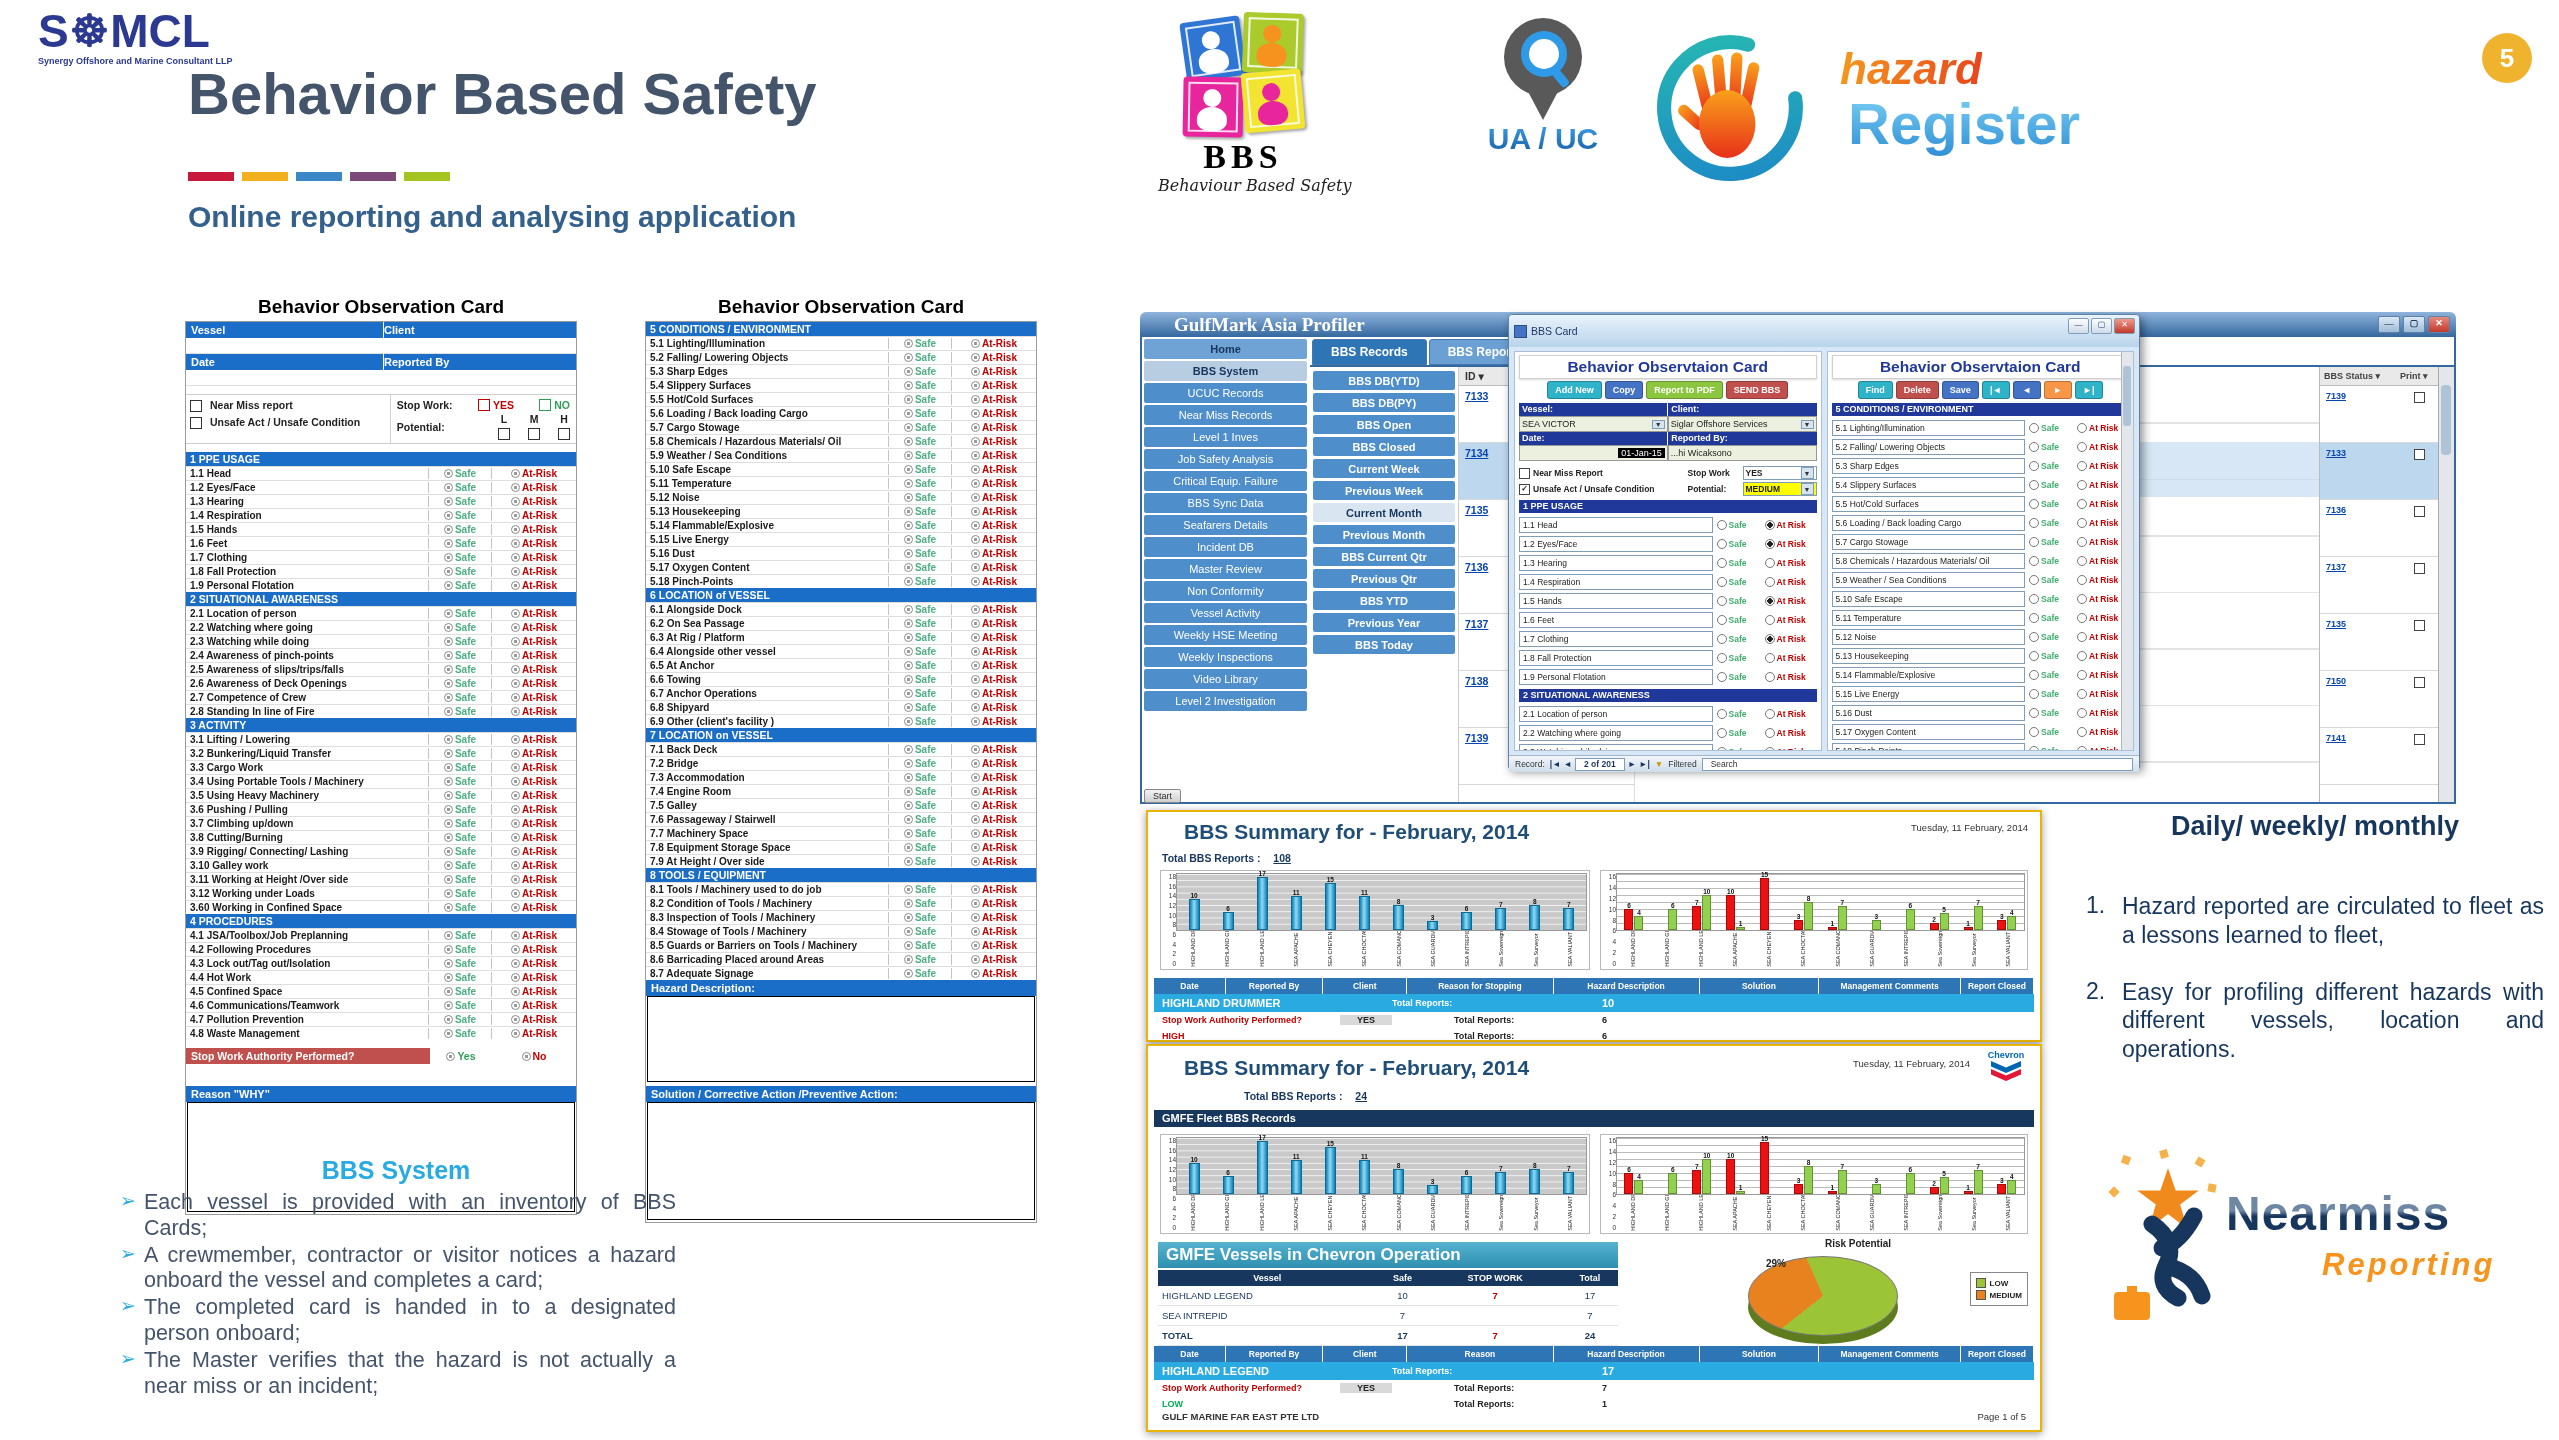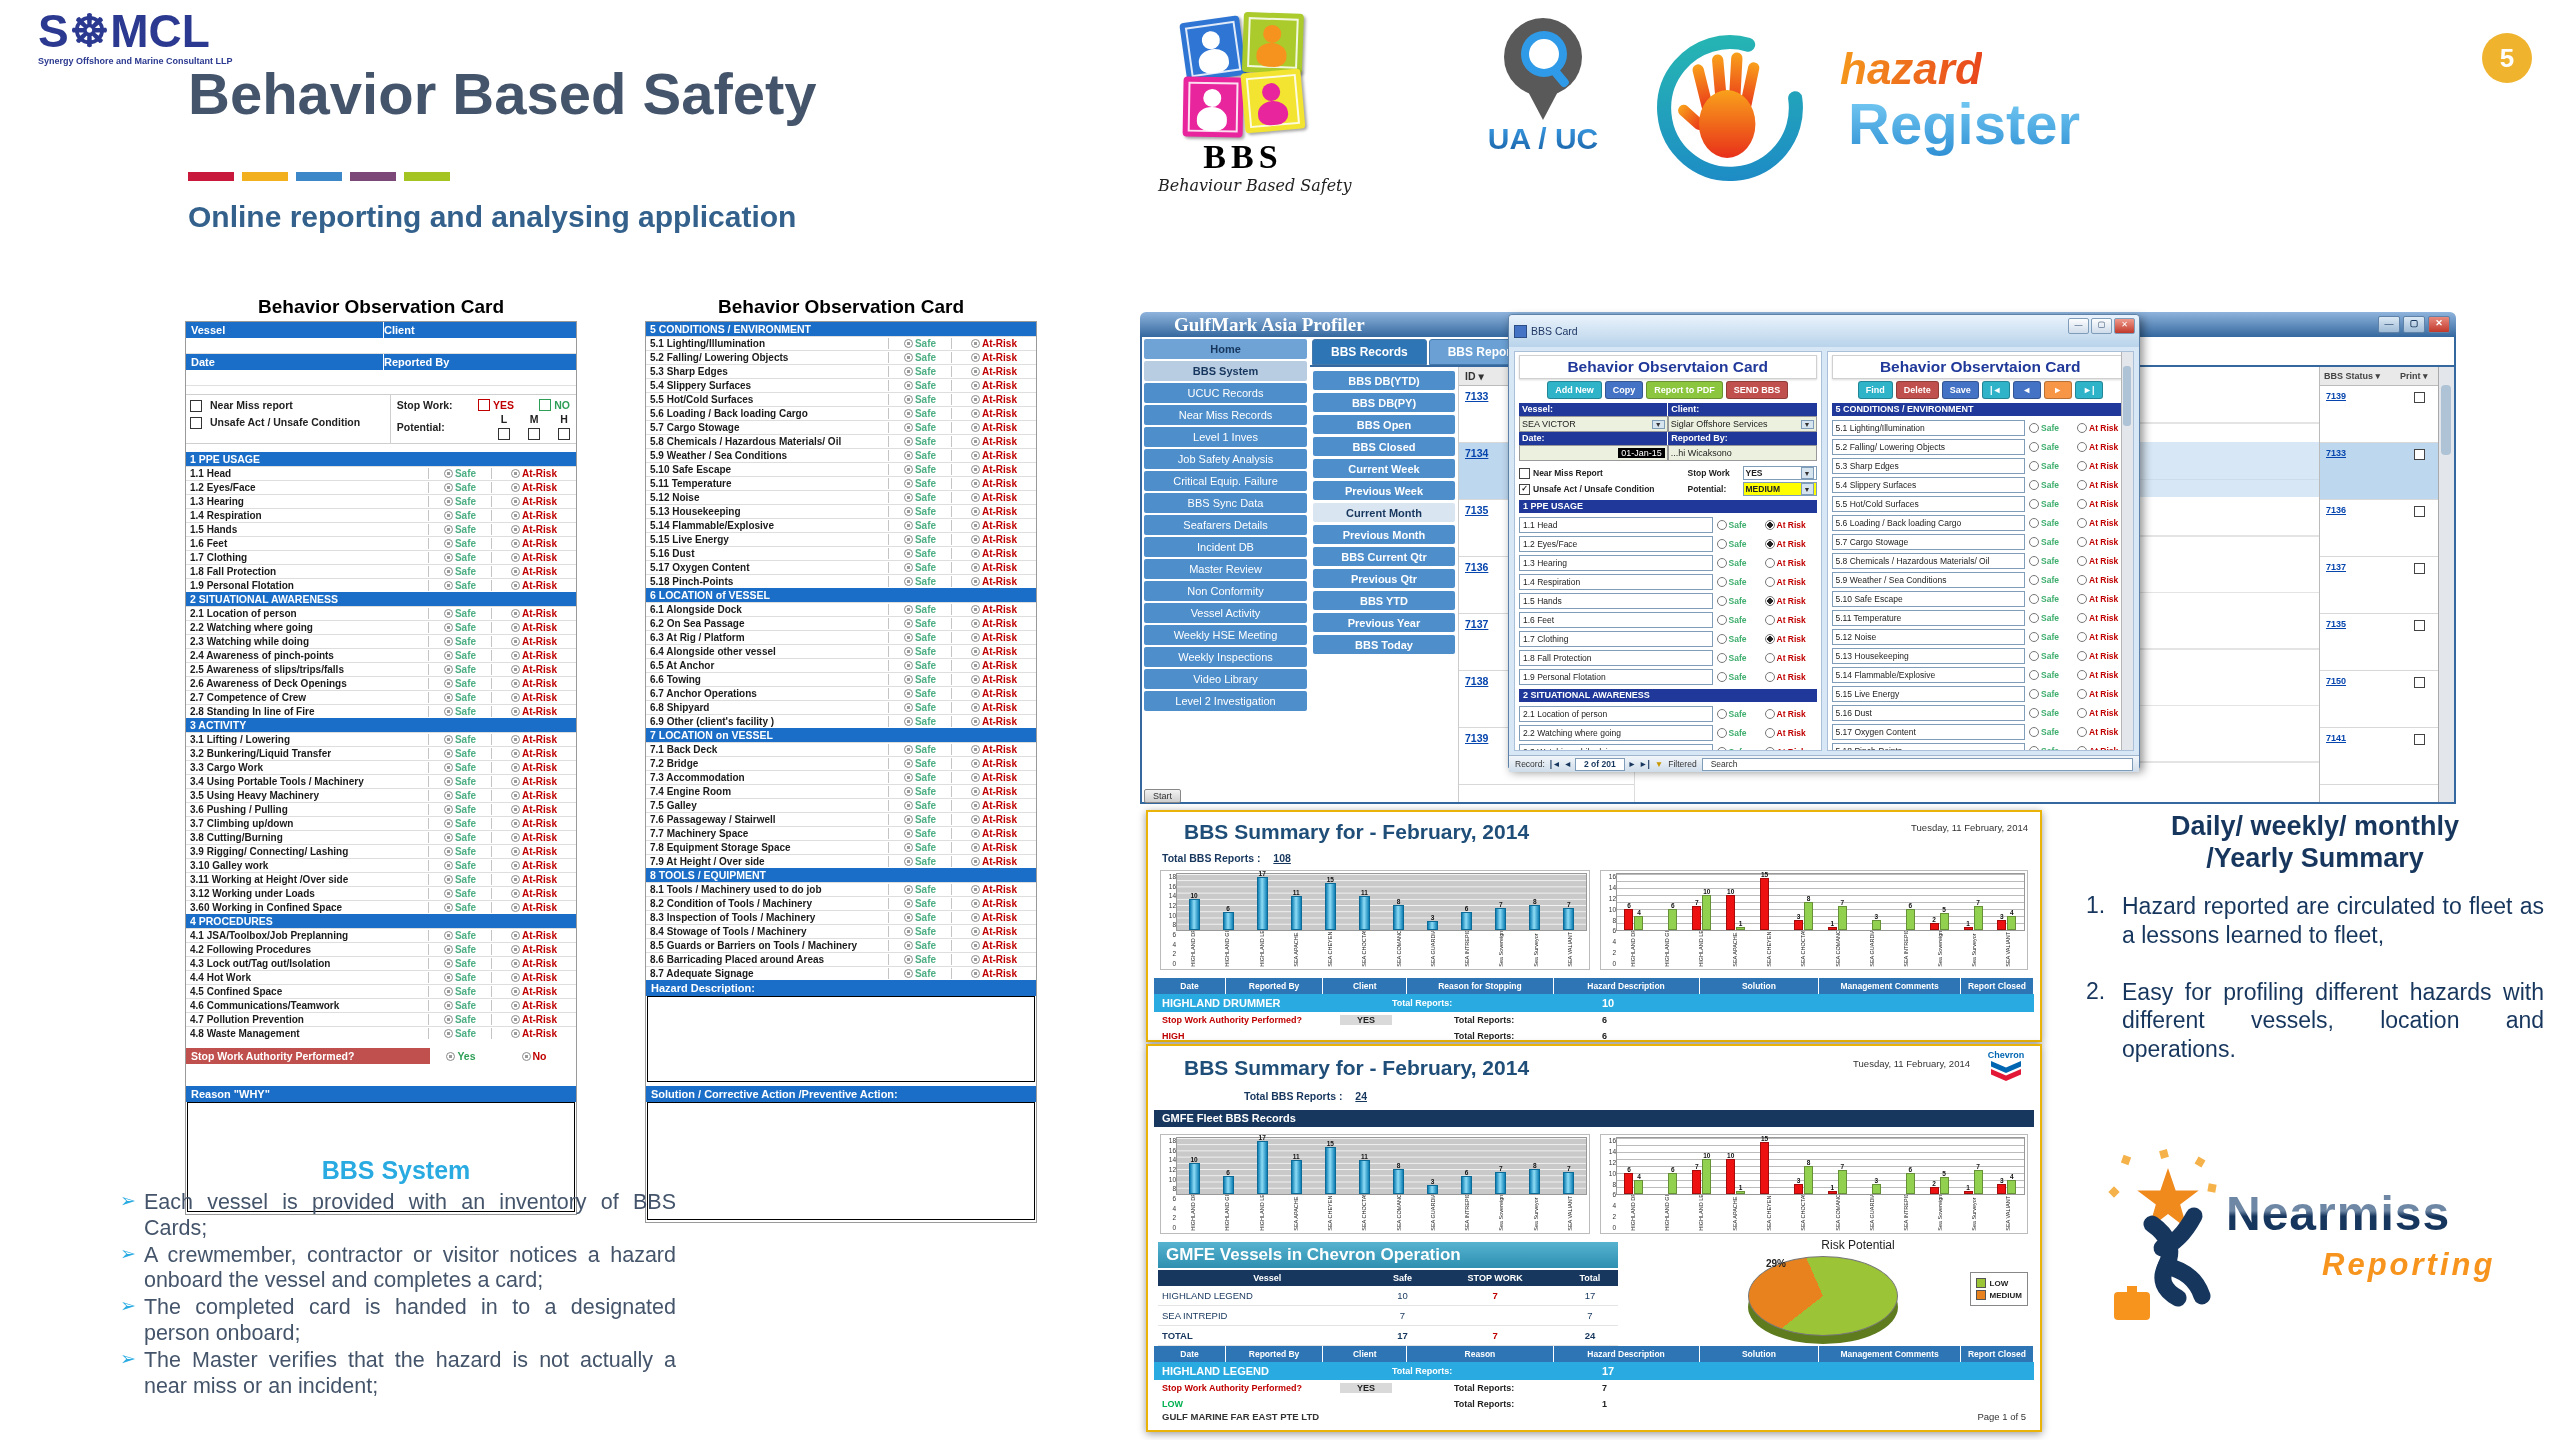--- a/index.html
+++ b/index.html
@@ -208,21 +208,21 @@
   .gmfeband{background:#17375E;color:#fff;font-weight:bold;font-size:11px;height:17px;line-height:17px;padding-left:8px;}
   .chevops{position:absolute;left:10px;top:196px;width:460px;}
   .chevops-title{background:linear-gradient(#56B3D0,#2E8FB0);color:#fff;font-weight:bold;font-size:17px;padding:3px 8px;}
   .cot{width:100%;border-collapse:collapse;font-size:9.5px;margin-top:2px;}
   .cot th{background:#17375E;color:#fff;padding:3px 2px;font-size:9px;}
   .cot td{padding:4px 2px;text-align:center;color:#17365D;border-bottom:1px solid #e4e4e4;}
   .cot td:first-child{text-align:left;padding-left:4px;}
   .cot .swv{color:#C00000;font-weight:bold;}
   .cot tr.total td{font-weight:bold;}
   .piewrap{position:absolute;left:540px;top:192px;width:340px;height:110px;}
-  .pietitle{text-align:center;font-size:12px;font-weight:normal;color:#222;}
+  .pietitle{text-align:center;font-size:10px;font-weight:bold;color:#222;}
   .pie3d{position:absolute;left:60px;top:18px;width:150px;height:88px;}
   .pieside{position:absolute;left:0;top:14px;width:150px;height:74px;border-radius:50%;background:#5E7C1E;}
   .pietop{position:absolute;left:0;top:0;width:150px;height:80px;border-radius:50%;border:1px solid #777;box-sizing:border-box;}
   .pct29{position:absolute;left:18px;top:2px;font-size:10px;font-weight:bold;}
   .pct71{position:absolute;left:228px;top:92px;font-size:10px;font-weight:bold;}
   .plegend{position:absolute;right:0;top:34px;border:1px solid #888;background:#fff;padding:3px 5px;font-size:8px;font-weight:bold;}
   .plegend .li{display:flex;align-items:center;gap:4px;margin:2px 0;}
   .plegend .sq{width:8px;height:8px;border:1px solid #555;}
   .repfoot{position:absolute;left:14px;right:14px;bottom:8px;display:flex;justify-content:space-between;font-size:9.5px;color:#333;}
   .repfoot .l{font-weight:bold;}
@@ -1848,21 +1848,20 @@
       </div>
     </div>
     <div class="repfoot">
       <span class="l">GULF MARINE FAR EAST PTE LTD</span>
       <span>Page 1 of 5</span>
     </div>
   </div>
 
   <div class="abs sum-head">
     <div>Daily/ weekly/ monthly</div>
-    <div>/Yearly Summary</div>
   </div>
   <div class="abs sum-items" id="sumItems">
       <div class="sum-item">
         <div class="n">1.</div>
         <div class="t">Hazard reported are circulated to fleet as a lessons learned to fleet,</div>
       </div>
       <div class="sum-item">
         <div class="n">2.</div>
         <div class="t">Easy for profiling different hazards with different vessels, location and operations.</div>
       </div>

